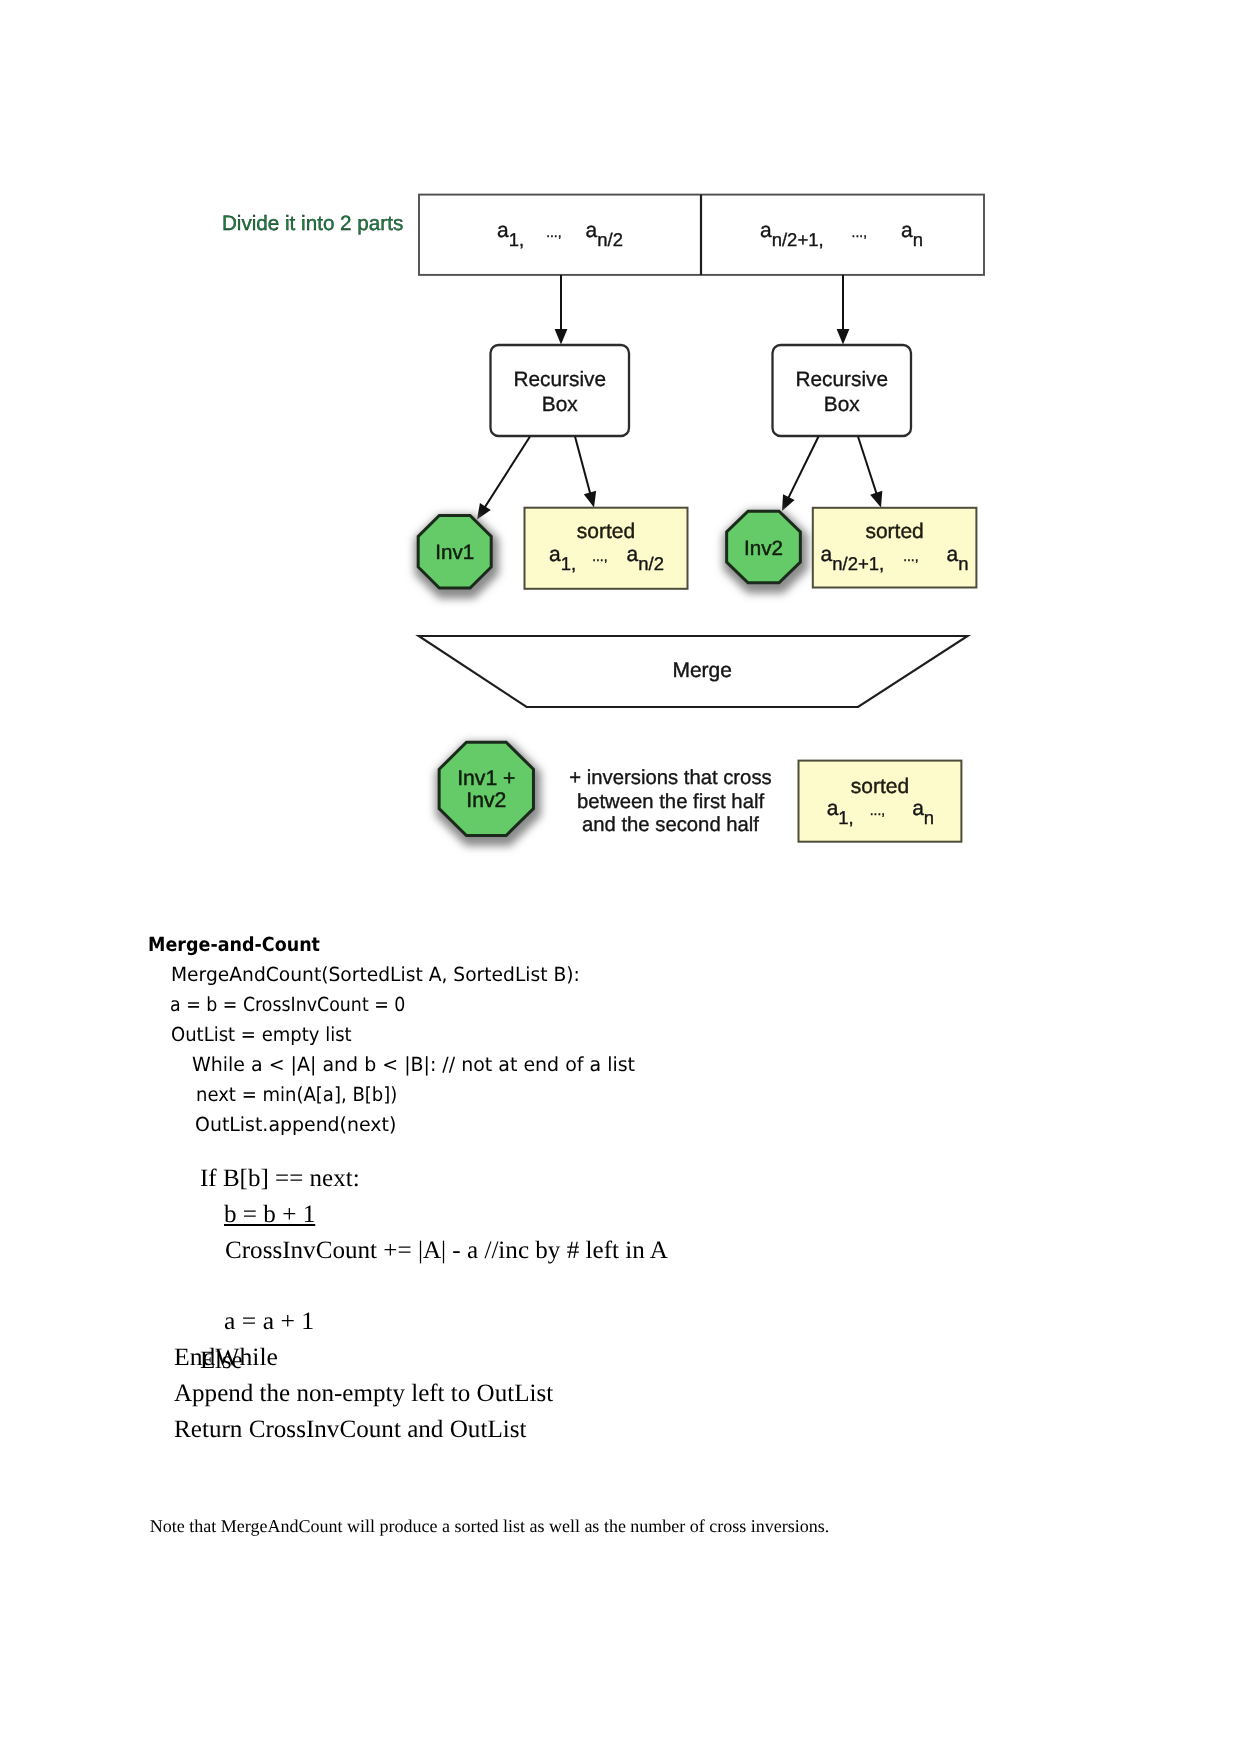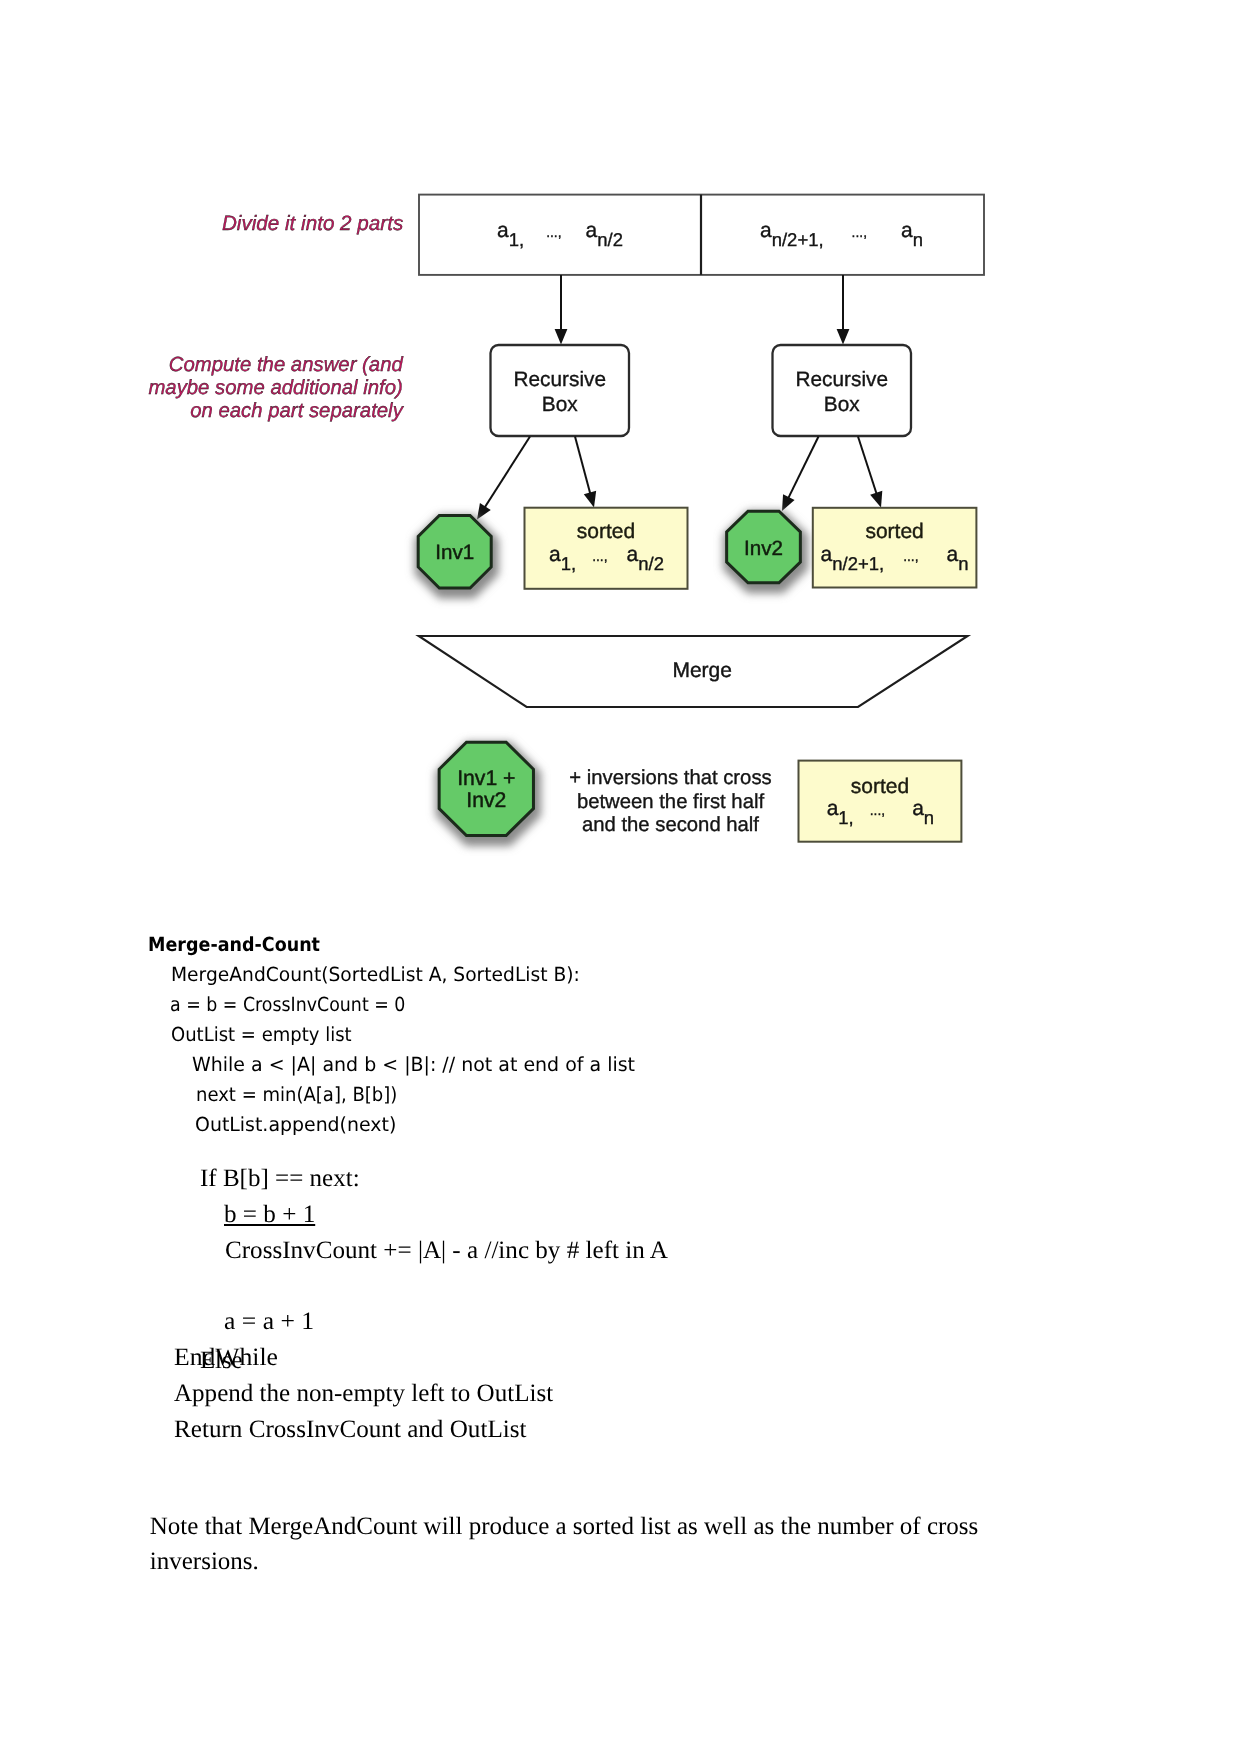--- a/index.html
+++ b/index.html
@@ -5,32 +5,32 @@
 <style>
   html,body{margin:0;padding:0;background:#ffffff;}
   body{width:1241px;height:1754px;position:relative;overflow:hidden;
        font-family:"Liberation Sans",sans-serif;color:#000000;
        -webkit-font-smoothing:antialiased;text-rendering:geometricPrecision;}
   .page{position:absolute;left:0;top:0;width:1241px;height:1754px;}
 
   
   #diagram{position:absolute;left:0;top:0;width:1241px;height:900px;}
   .dlabel{position:absolute;font-family:"Liberation Sans",sans-serif;
-          font-size:20.65px;line-height:23.2px;color:#be185d;white-space:pre;font-style:italic;
+          font-size:20.65px;line-height:23.2px;color:#15803d;white-space:pre;
           -webkit-text-stroke:0.35px #171717;}
 
   #dsvg text{paint-order:stroke fill;}
 
   
   .codeline{position:absolute;white-space:pre;font-family:"DejaVu Sans",sans-serif;
             font-size:19.4px;color:#000;transform-origin:left top;}
   .codeline.b{font-weight:700;}
   .serifline{position:absolute;white-space:pre;font-family:"Liberation Serif",serif;
              font-size:25px;color:#000;transform-origin:left top;}
-  .para{position:absolute;font-family:"Liberation Serif",serif;font-size:25px;
+  .para{position:absolute;font-family:"Liberation Serif",serif;font-size:18px;
         line-height:35.7px;color:#000;}
 </style>
 </head>
 <body>
 
 <div class="page">
 
   <div id="diagram">
     <svg id="dsvg" width="1241" height="900" viewBox="0 0 1241 900" xmlns="http://www.w3.org/2000/svg">
         <defs>
@@ -116,21 +116,21 @@
         <text x="670.5" y="807.6" text-anchor="middle" font-family="&quot;Liberation Sans&quot;,sans-serif" font-size="20.3" fill="#141414" stroke="#141414" stroke-width="0.35">between the first half</text>
         <text x="670.5" y="830.8" text-anchor="middle" font-family="&quot;Liberation Sans&quot;,sans-serif" font-size="20.3" fill="#141414" stroke="#141414" stroke-width="0.35">and the second half</text>
         <g>
           <rect x="798.5" y="760.6" width="162.9" height="81.1" fill="#fdfbcc" stroke="#4d4d3a" stroke-width="2.0"></rect>
           <text x="879.95" y="793.1" text-anchor="middle" font-family="&quot;Liberation Sans&quot;,sans-serif" font-size="21" fill="#1b1b10" stroke="#1b1b10" stroke-width="0.4">sorted</text>
         </g>
         <g>
           <text x="880.4" y="814.5" text-anchor="middle" font-family="&quot;Liberation Sans&quot;,sans-serif" font-size="21" fill="#141414" stroke="#141414" stroke-width="0.35"><tspan font-size="21">a</tspan><tspan dy="9.24" font-size="18.48">1</tspan><tspan font-size="18.48">,</tspan><tspan dy="-9.24" font-size="13.860000000000001" dx="16">...</tspan><tspan font-size="13.860000000000001">,</tspan><tspan font-size="21" dx="27">a</tspan><tspan dy="9.24" font-size="18.48">n</tspan><tspan dy="-9.24" font-size="21"></tspan></text>
         </g>
       </svg>
-  <div class="dlabel" style="right: 837.8px; top: 211.6px; text-align: right; line-height: 23.4px; font-size: 20.65px;"><div>Divide it into 2 parts</div></div><div class="dlabel" style="right: 838.2px; top: 353.6px; text-align: right; line-height: 23.3px; font-size: 20.35px;"><div>Compute the answer (and</div><div>maybe some additional info)</div><div>on each part separately</div></div></div>
+  <div class="dlabel" style="right: 837.8px; top: 211.6px; text-align: right; line-height: 23.4px; font-size: 20.65px;"><div>Divide it into 2 parts</div></div></div>
 
   <div id="prose">
       <div class="codeline b" style="left: 148.2px; top: 933.1px; transform: scaleX(0.9036);">Merge-and-Count</div>
       <div class="codeline" style="left: 170.9px; top: 962.8px; transform: scaleX(0.963);">MergeAndCount(SortedList A, SortedList B):</div>
       <div class="codeline" style="left: 170.2px; top: 992.85px; transform: scaleX(0.8968);">a = b = CrossInvCount = 0</div>
       <div class="codeline" style="left: 170.7px; top: 1022.9px; transform: scaleX(0.9286);">OutList = empty list</div>
       <div class="codeline" style="left: 191.6px; top: 1052.95px; transform: scaleX(0.9785);">While a &lt; |A| and b &lt; |B|: // not at end of a list</div>
       <div class="codeline" style="left: 196px; top: 1083px; transform: scaleX(0.9295);">next = min(A[a], B[b])</div>
       <div class="codeline" style="left: 195.4px; top: 1113.05px; transform: scaleX(0.9756);">OutList.append(next)</div>
       <div class="serifline" style="left: 200.1px; top: 1165px; transform: scaleX(1.0011);">If B[b] == next:</div>

